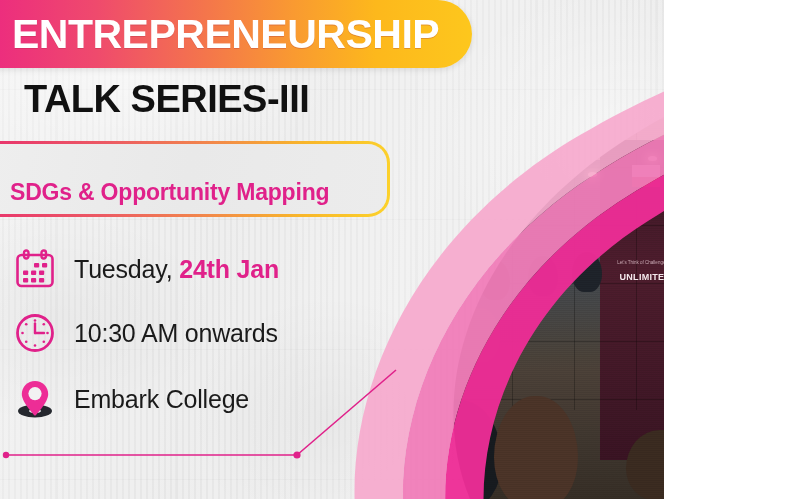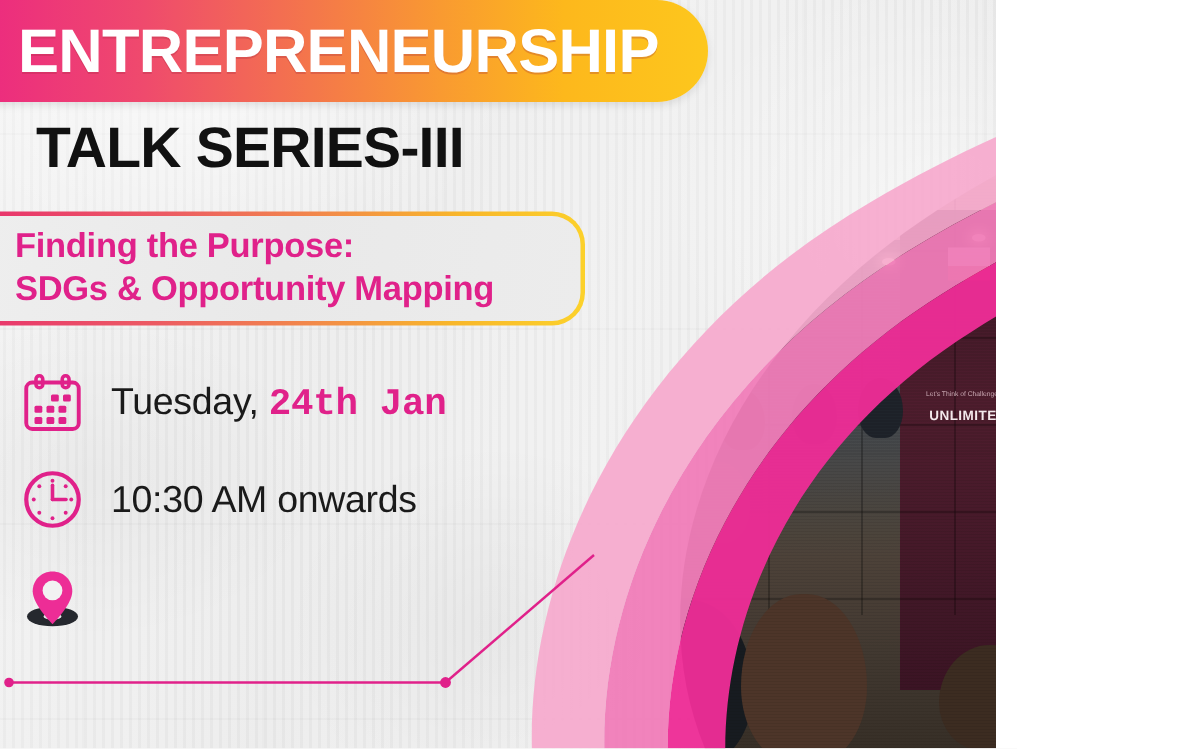--- a/index.html
+++ b/index.html
@@ -234,21 +234,21 @@
     align-items: center;
     gap: 18px;
   }
   .info-text {
     font-size: 25px;
     color: #1a1a1a;
     font-weight: normal;
     letter-spacing: -0.2px;
     white-space: nowrap;
   }
-  .info-text .hl { color: #e0218a; font-weight: bold; font-family: Liberation Mono, monospace; }
+  .info-text .hl { color: #e0218a; font-weight: bold; }
   .icon-box {
     width: 42px; height: 42px;
     position: relative;
     flex: 0 0 42px;
   }
 
   
   .deco-line { position: absolute; pointer-events: none; }
 </style>
 </head>
@@ -331,21 +331,20 @@
 
   <div class="title-banner" data-interactable="false">
     <div class="title-text" data-interactable="false">ENTREPRENEURSHIP</div>
   </div>
 
   <div class="subtitle2" data-interactable="false">TALK SERIES-III</div>
 
   <div class="sub-box" data-interactable="false">
     <div class="sub-box-fill"></div>
     <div class="sub-box-inner"></div>
-    <div class="sub-box-text" style="top:9px" data-interactable="false">Finding the Purpose:</div>
     <div class="sub-box-text" style="top:38px" data-interactable="false">SDGs &amp; Opportunity Mapping</div>
   </div>
 
   <div class="info-row" style="left:14px; top:248px;" data-interactable="false">
     <div class="icon-box" data-interactable="false">
       <svg width="42" height="42" viewBox="0 0 42 42">
         <rect x="3.5" y="7" width="35" height="31" rx="4" ry="4" fill="none" stroke="#e0218a" stroke-width="2.6"></rect>
         <rect x="10" y="2.5" width="4.5" height="8" rx="2.2" fill="none" stroke="#e0218a" stroke-width="2.4"></rect>
         <rect x="27.5" y="2.5" width="4.5" height="8" rx="2.2" fill="none" stroke="#e0218a" stroke-width="2.4"></rect>
         <g fill="#e0218a">
@@ -388,15 +387,16 @@
 
   <div class="info-row" style="left:14px; top:378px;" data-interactable="false">
     <div class="icon-box" data-interactable="false">
       <svg width="42" height="42" viewBox="0 0 42 42">
         <ellipse cx="21" cy="33" rx="17" ry="6.5" fill="#25282e"></ellipse>
         <ellipse cx="21" cy="33" rx="6" ry="2.2" fill="#e8e8e8"></ellipse>
         <path d="M21 3 C 13.6 3 7.8 8.8 7.8 16.1 C 7.8 25 21 38 21 38 C 21 38 34.2 25 34.2 16.1 C 34.2 8.8 28.4 3 21 3 Z" fill="#ed2d96"></path>
         <circle cx="21" cy="15.6" r="6.6" fill="#f2f2f2"></circle>
       </svg>
     </div>
+    <div class="info-text" data-interactable="false">Embark College</div>
   </div>
 
 </div>
 
 </body></html>

